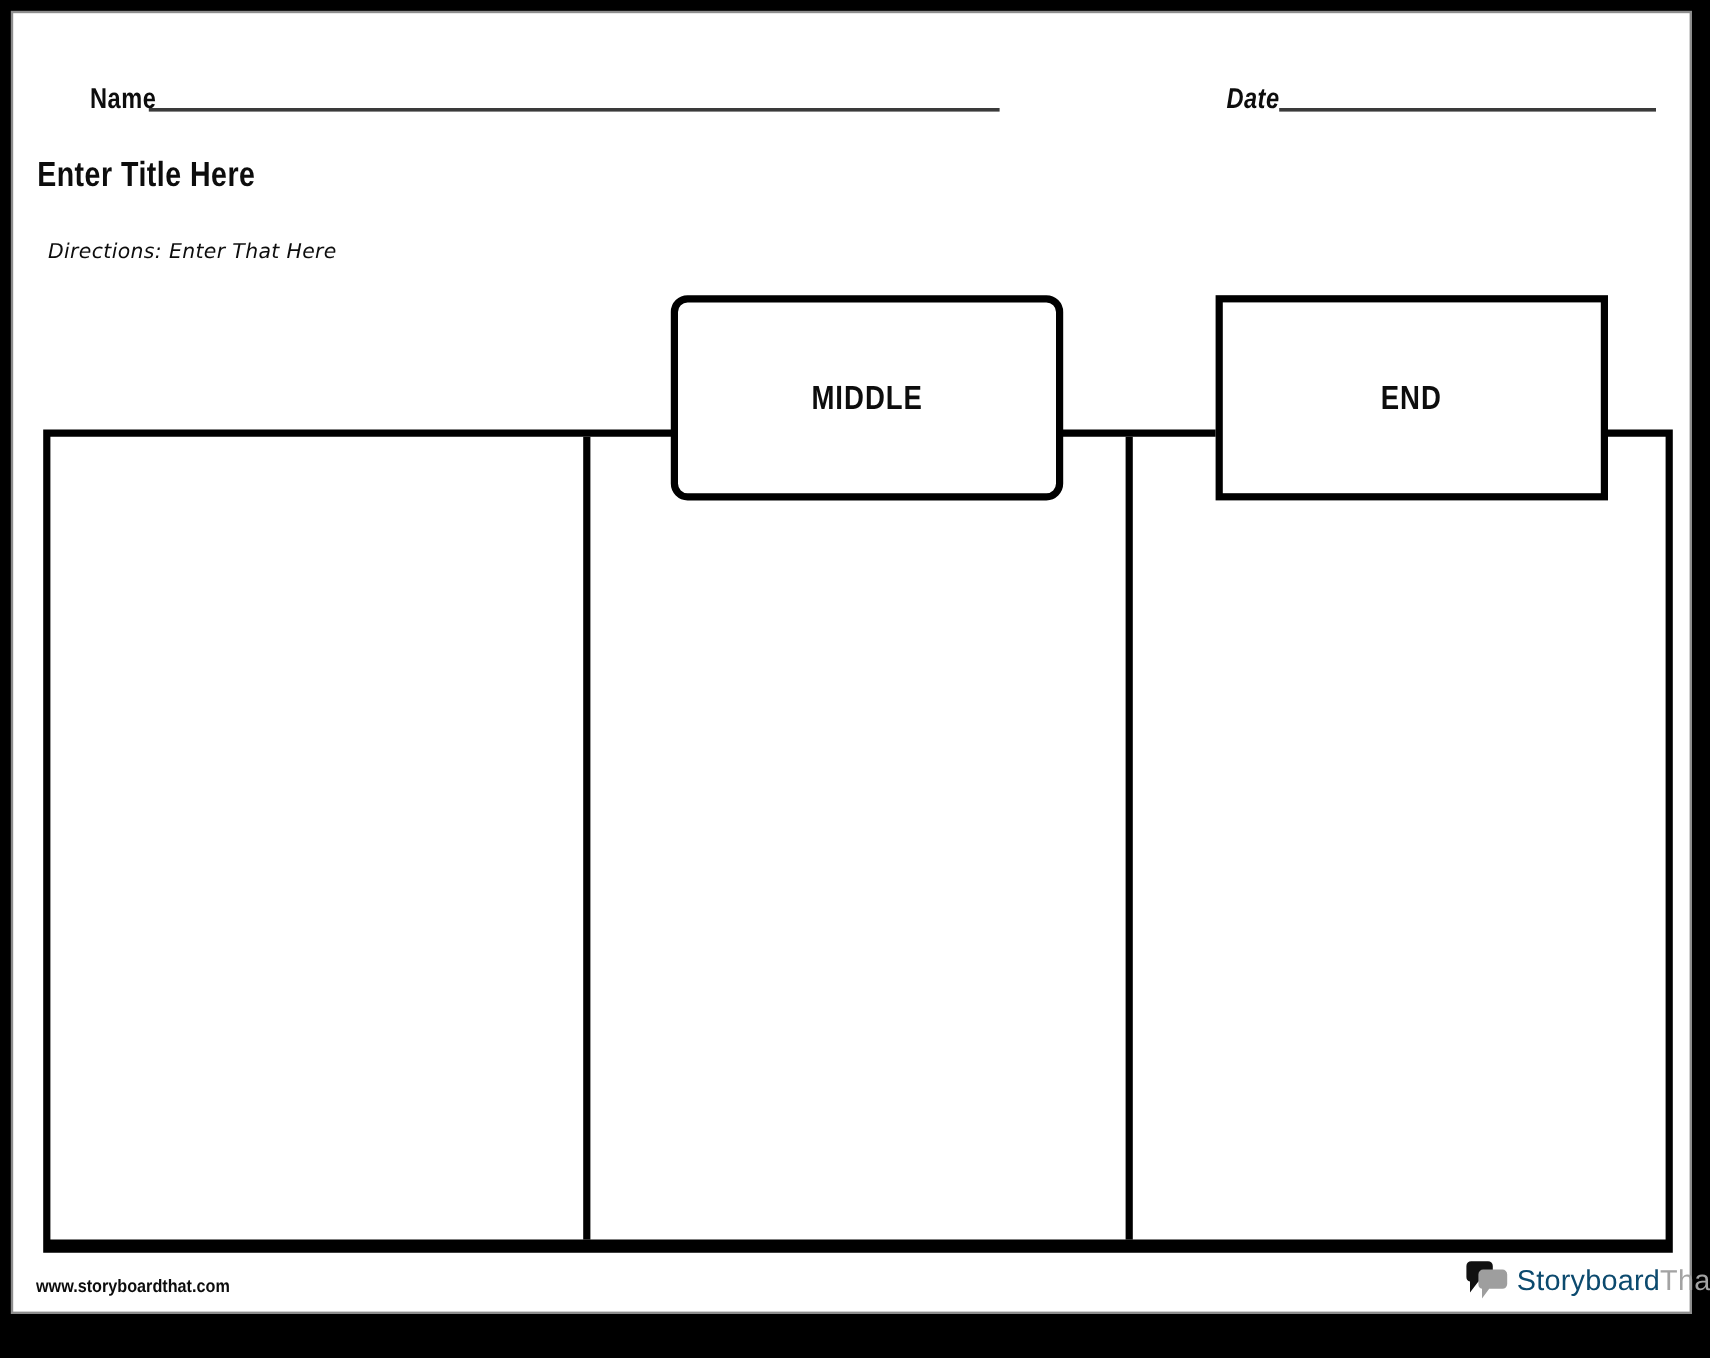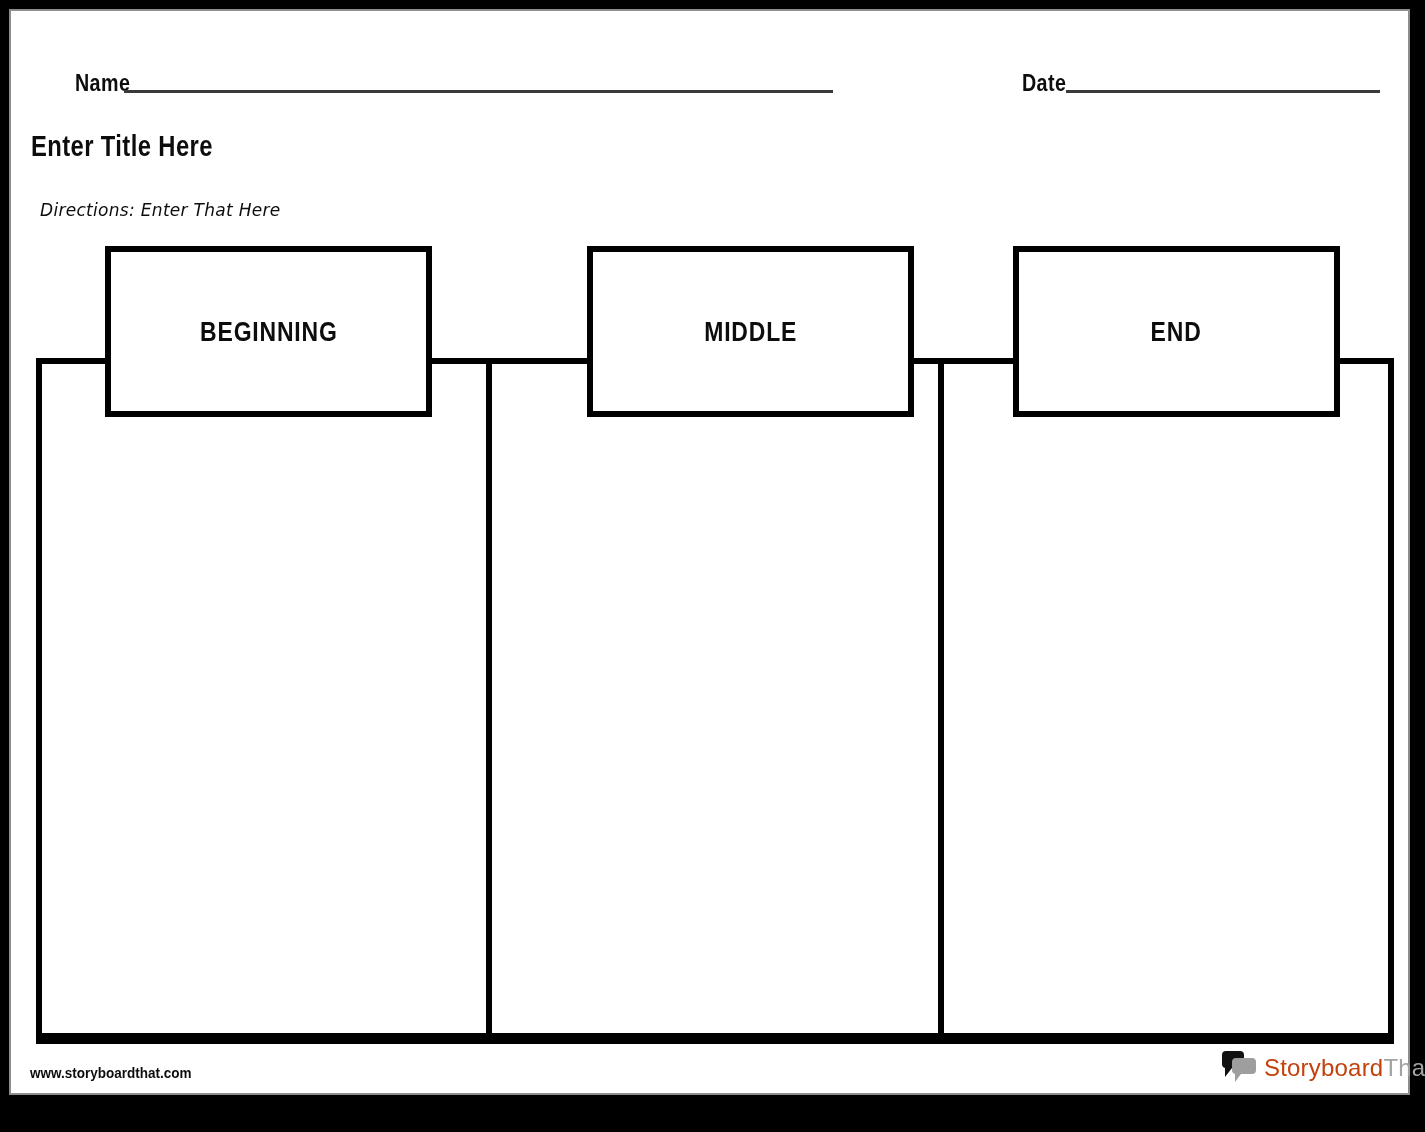--- a/index.html
+++ b/index.html
@@ -28,21 +28,21 @@
   }
   .origin-left  { transform-origin: left center; }
   .origin-center{ transform-origin: center center; }
 
   .field-label {
     position: absolute;
     font-size: 24px;
     top: 58px;
   }
   .name-label { left: 64px; }
-  .date-label { left: 1011px; }
+  .date-label { left: 1011px; font-style: italic; }
   .writing-line {
     position: absolute;
     top: 79px;
     height: 3px;
     background: #3a3a3a;
   }
   .name-line { left: 113px; width: 709px; }
   .date-line { left: 1055px; width: 314px; }
 
   .title-wrap {
@@ -89,21 +89,21 @@
     top: 235px;
     width: 327px; height: 171px;
     border: 6px solid #000;
     background: #fff;
     z-index: 2;
     display: flex;
     align-items: center;
     justify-content: center;
   }
   .box-1 { left: 94px; }
-  .box-2 { left: 576px; }
+  .box-2 { left: 548px; border-radius: 14px; }
   .box-3 { left: 1002px; }
   .header-box .condensed { font-size: 28px; letter-spacing: 1px; }
 
   .site-url {
     position: absolute;
     left: 19px; top: 1053px;
     font-size: 15px;
   }
   .site-url .condensed { transform: scaleX(0.9); letter-spacing: 0; }
 
@@ -112,21 +112,21 @@
     left: 1210px; top: 1039px;
     display: flex;
     align-items: center;
     gap: 5px;
   }
   .logo-text {
     font-size: 24px;
     letter-spacing: 0.2px;
     white-space: nowrap;
   }
-  .logo-primary   { color: #c2410c; font-weight: 400; }
+  .logo-primary   { color: #0c4a6e; font-weight: 400; }
   .logo-secondary { color: #a3a3a3; font-weight: 400; }
 </style>
 </head>
 <body>
 
 <div class="page">
 
   <span class="field-label name-label">
     <span class="condensed origin-left">Name</span>
   </span>
@@ -144,23 +144,20 @@
   <div class="directions">Directions: Enter That Here</div>
 
   <div class="story-table">
     <div class="cell cell-1"></div>
     <div class="cell cell-2"></div>
     <div class="cell cell-3"></div>
     <div class="divider divider-1"></div>
     <div class="divider divider-2"></div>
   </div>
 
-  <div class="header-box box-1">
-    <span class="condensed origin-center">BEGINNING</span>
-  </div>
   <div class="header-box box-2">
     <span class="condensed origin-center">MIDDLE</span>
   </div>
   <div class="header-box box-3">
     <span class="condensed origin-center">END</span>
   </div>
 
   <div class="site-url">
     <span class="condensed origin-left">www.storyboardthat.com</span>
   </div>

